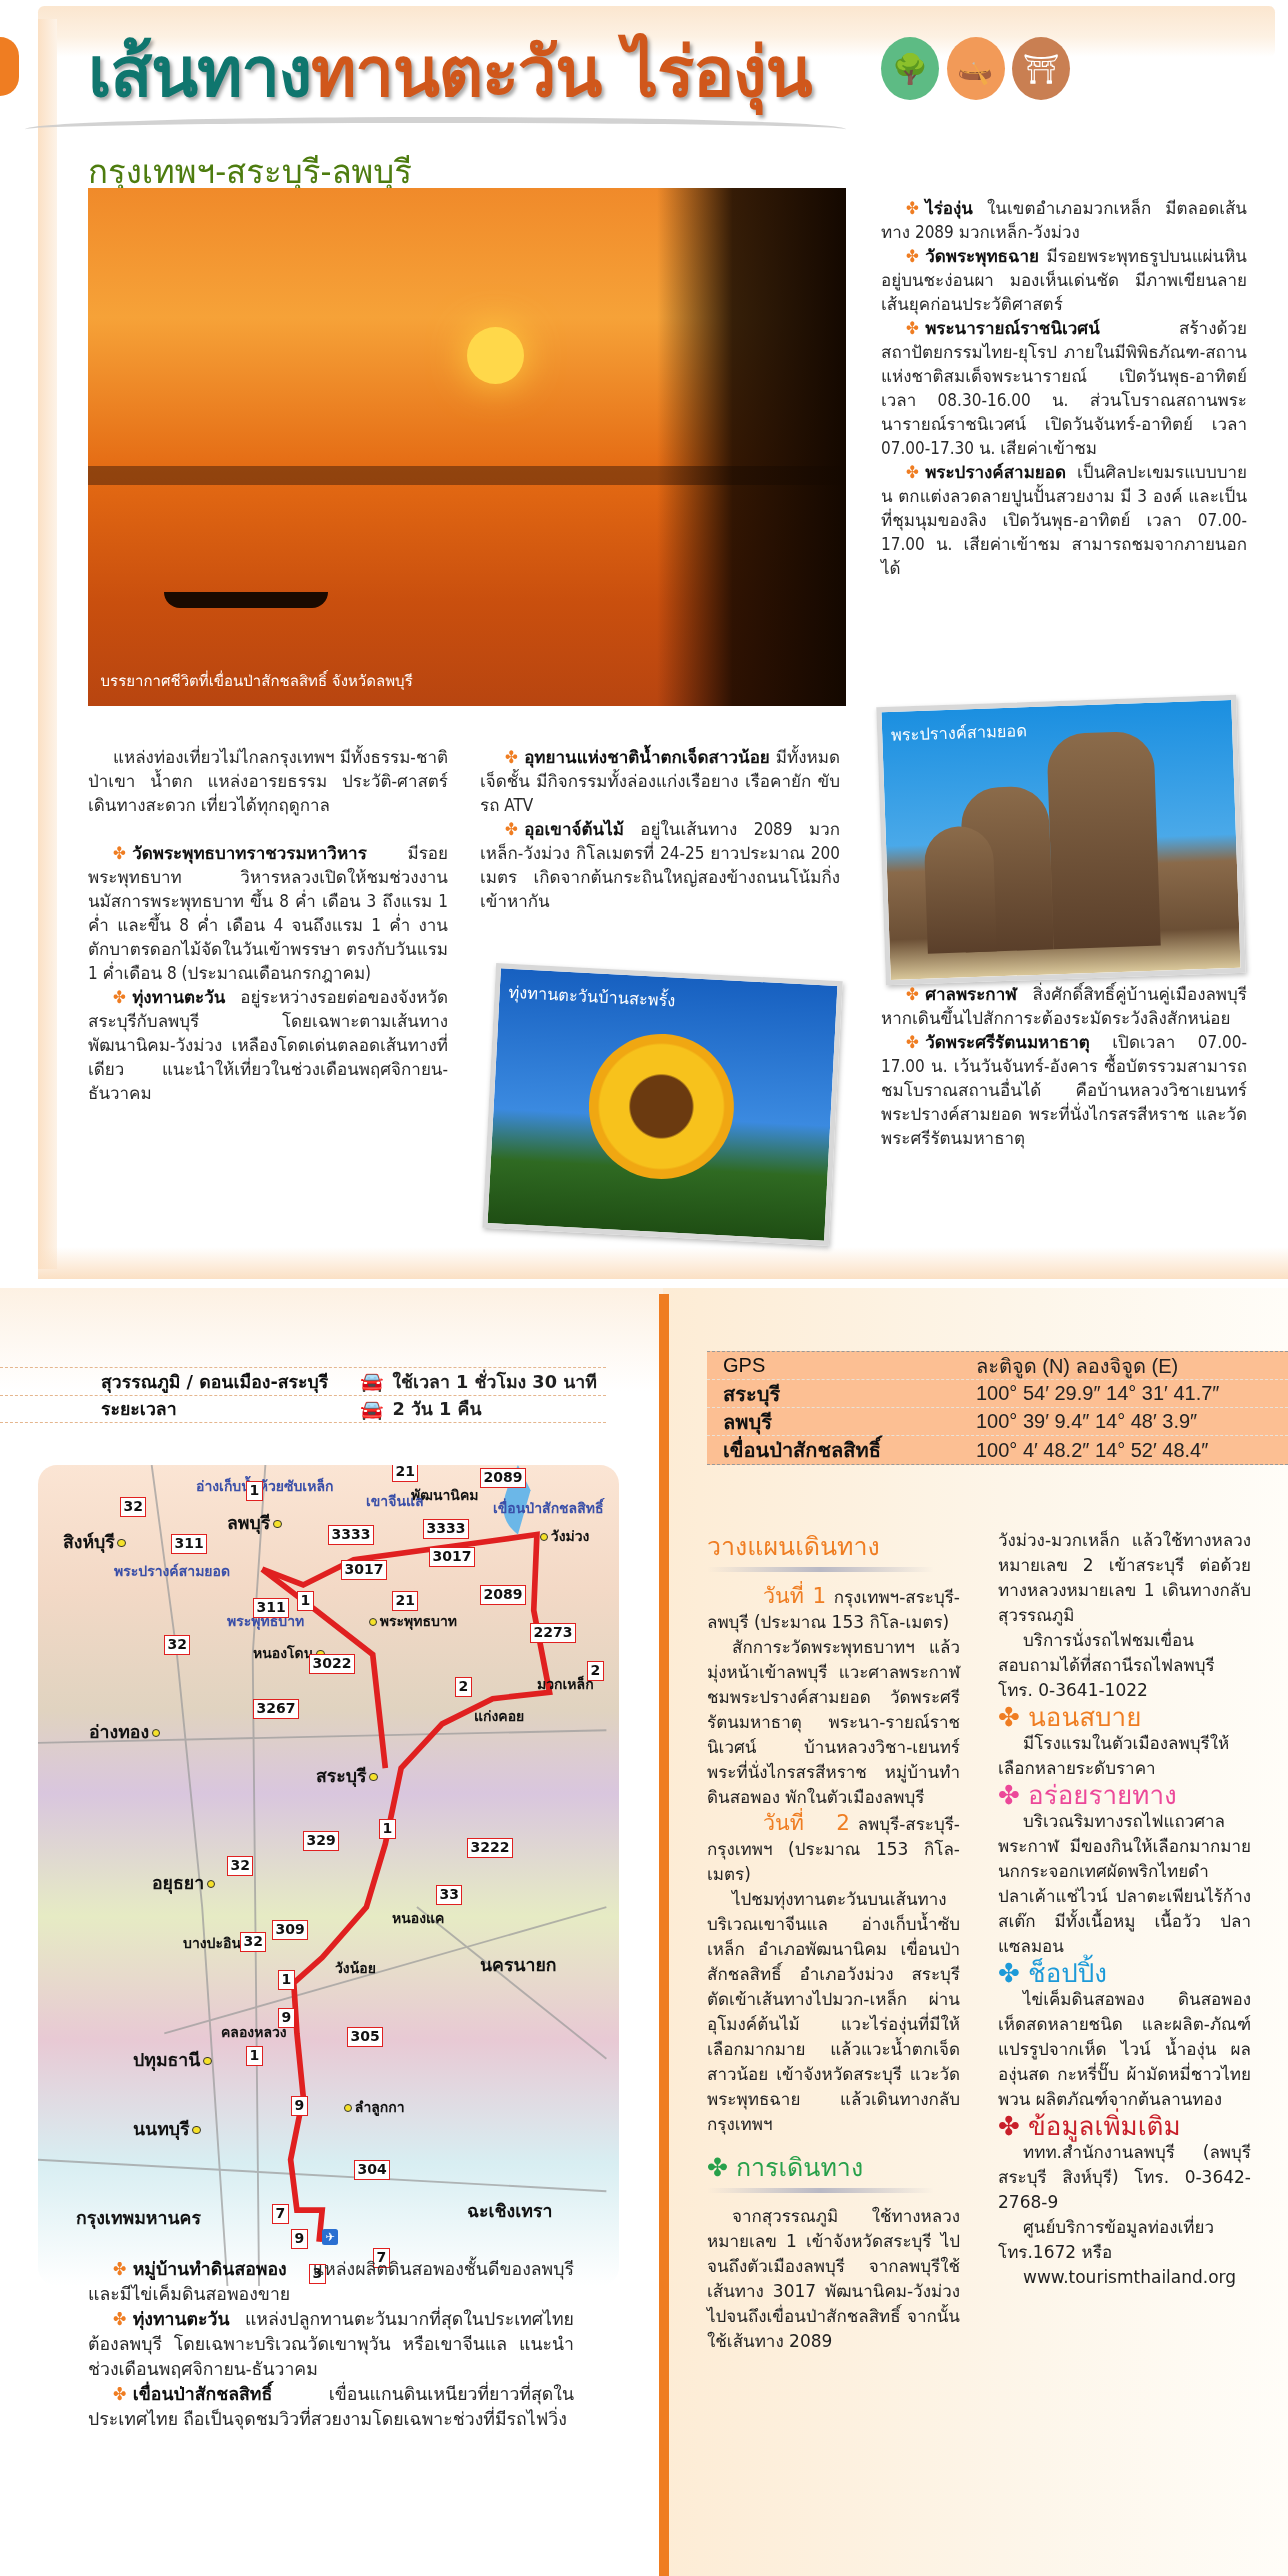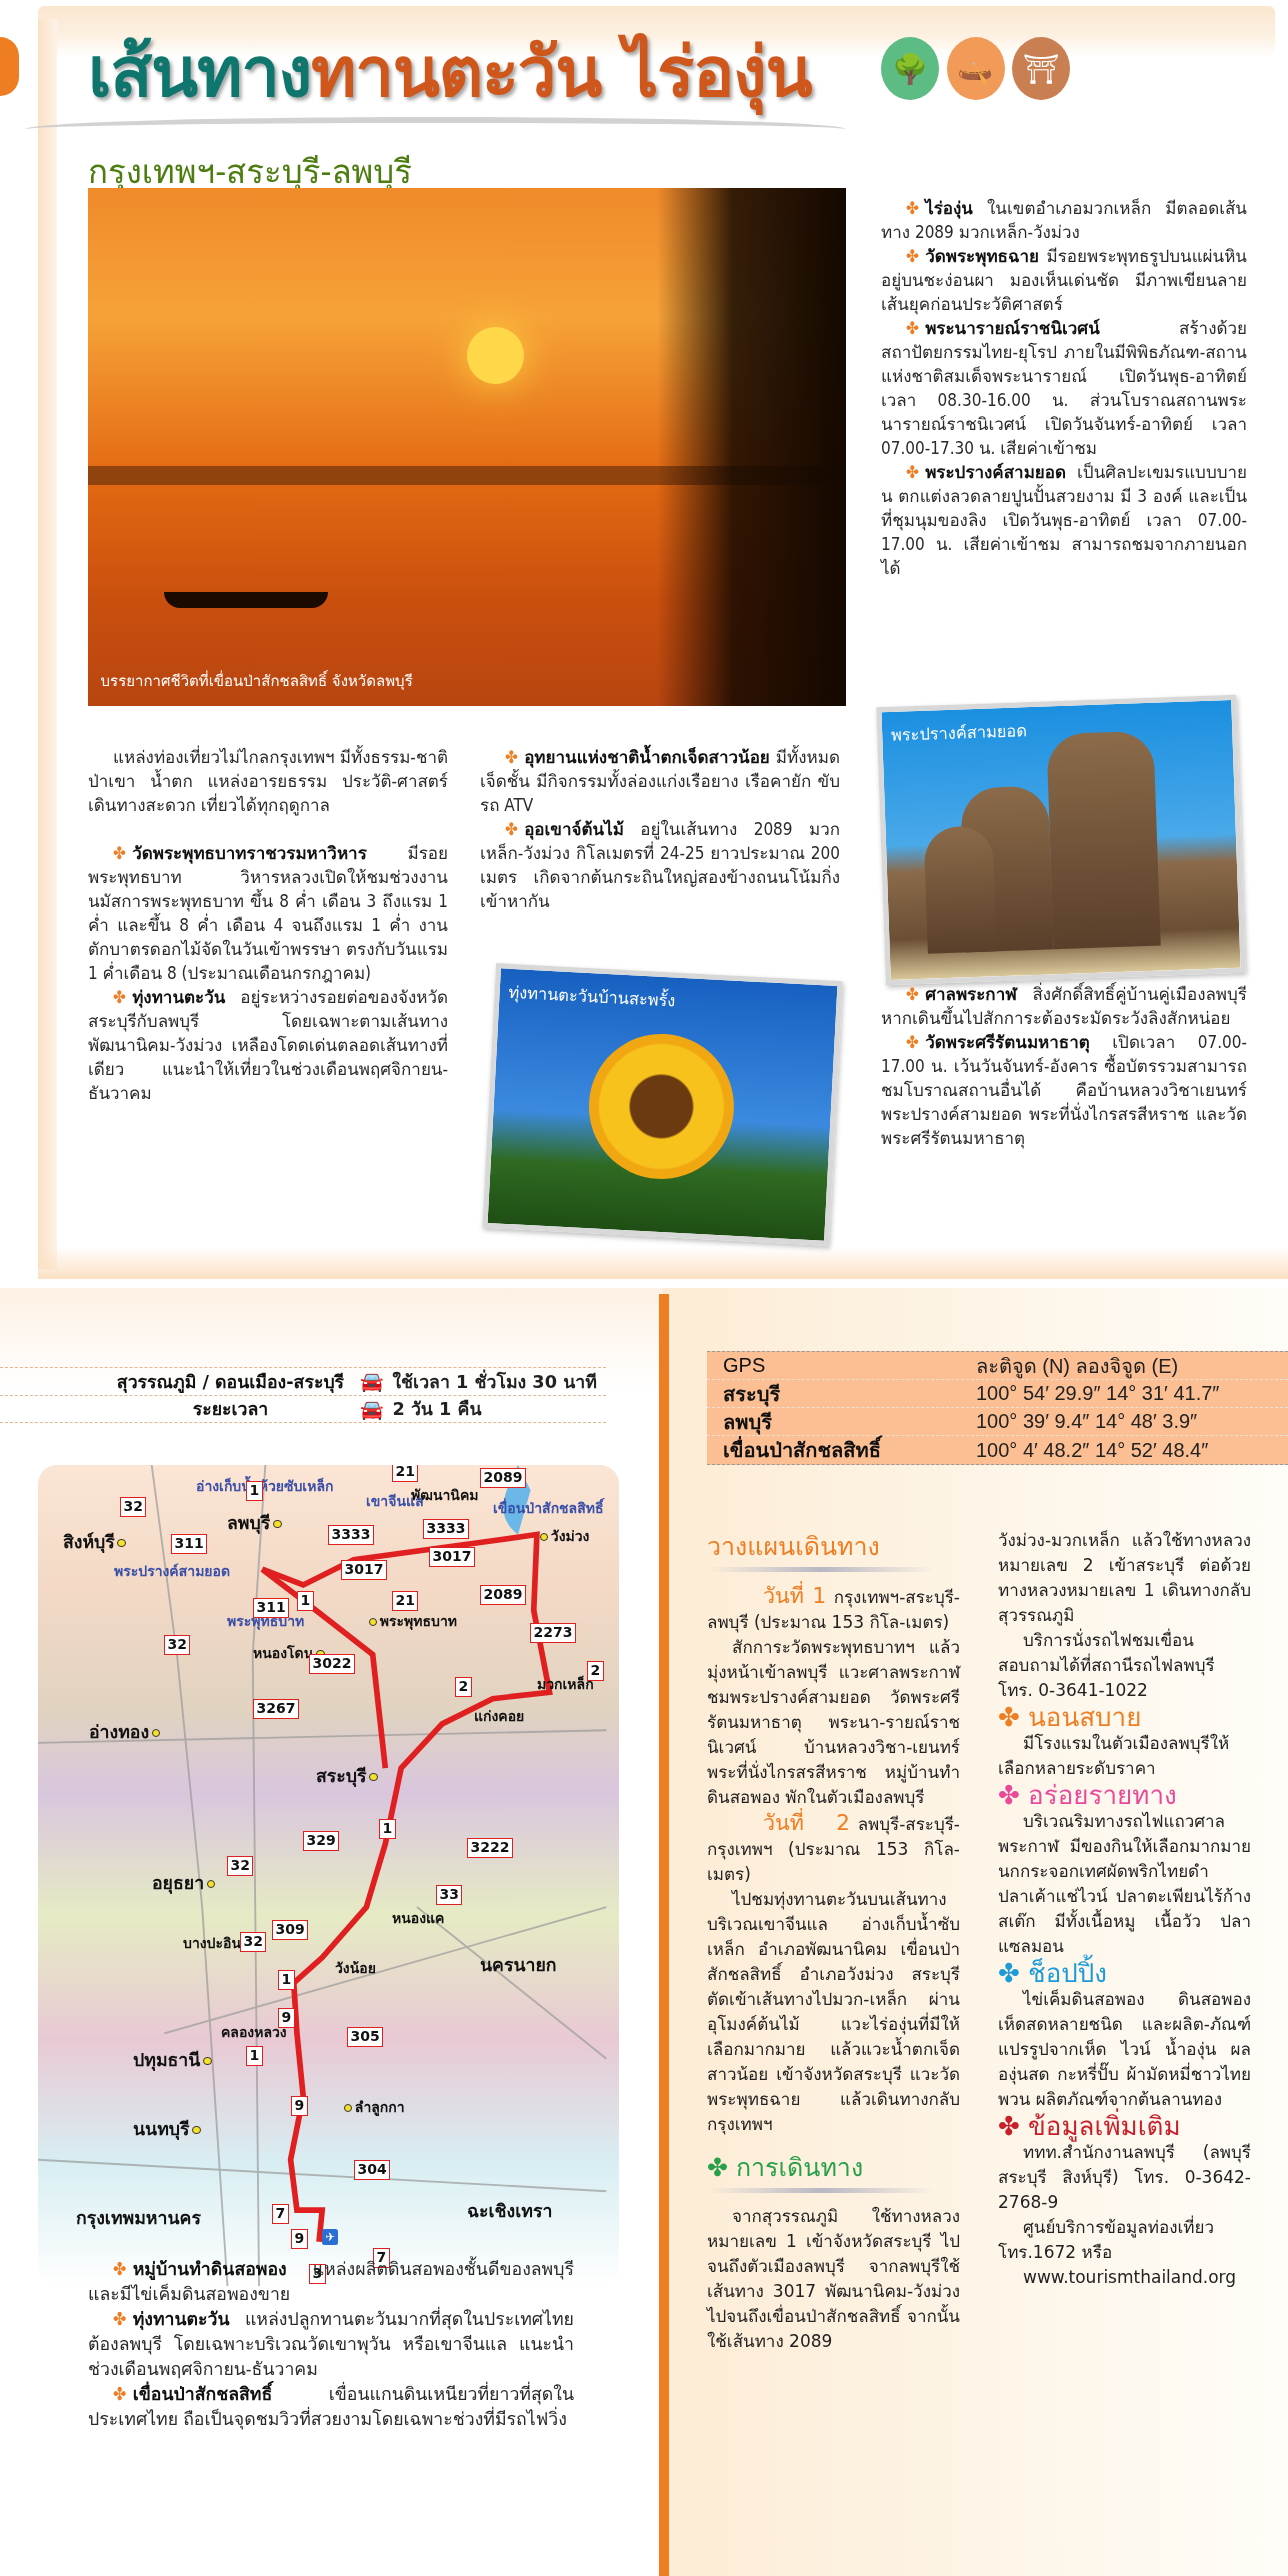--- a/index.html
+++ b/index.html
@@ -37,21 +37,21 @@
   .photo-sun { left: 489px; top: 972px; width: 347px; height: 265px; transform: rotate(3deg); }
   .photo-sun .img { position: absolute; inset: 0; background: linear-gradient(180deg, #1760c0 0%, #3b8ae0 55%, #2f6a22 75%, #1f4e14 100%); }
   .sunflower { position: absolute; left: 95px; top: 57px; width: 145px; height: 145px; border-radius: 50%; background: radial-gradient(circle, #6b3a10 0 30%, #f7c21c 32% 60%, #f0a712 62% 100%); }
   .photo-label { position: absolute; left: 8.8px; top: 10px; color: #fff; font-size: 16.4px; z-index: 2; }
   
   .page-bottom { position: absolute; left: 0; top: 1288px; width: 1288px; height: 1288px; background: #fff; }
   .bottom-left-bg { position: absolute; left: 0; top: 0; width: 663px; height: 1288px; background: linear-gradient(180deg, #fdf1e3 0%, #ffffff 8%); }
   .bottom-right-bg { position: absolute; left: 663px; top: 0; width: 625px; height: 1288px; background: linear-gradient(90deg, #fdecd5 0%, #fdf6ea 60%, #fffdf8 100%); }
   .orange-divider { position: absolute; left: 659px; top: 6.3px; width: 10px; height: 1282px; background: #ef7d22; }
   .travel-table { position: absolute; left: 0; top: 79px; width: 606px; font-size: 17.7px; font-weight: bold; }
-  .travel-row { display: flex; align-items: center; height: 28px; border-top: 1.3px dashed #e5b68e; padding-left: 101px; text-align: center; }
+  .travel-row { display: flex; align-items: center; height: 28px; border-top: 1.3px dashed #e5b68e; padding-left: 101px; }
   .travel-row:last-child { border-bottom: 1.3px dashed #e5b68e; }
   .travel-row .k { width: 259px; color: #111; }
   .travel-row .car { color: #ef7d22; margin-right: 8.8px; font-size: 19px; }
   .map { position: absolute; left: 38px; top: 177px; width: 581px; height: 821px; background: linear-gradient(180deg, #fbe5d4 0%, #f3d9c6 15%, #e0d3c0 30%, #d9c6de 40%, #e6ebc4 55%, #e8c9d4 70%, #d8eef2 85%, #ffffff 100%); border-radius: 19px; overflow: hidden; }
   .road-shield { position: absolute; background: #fff; border: 1.9px solid #e02020; font-size: 14px; font-weight: bold; padding: 0 2.5px; color: #111; line-height: 17.7px; }
   .place { position: absolute; font-size: 17.7px; font-weight: bold; color: #111; white-space: nowrap; }
   .place.small { font-size: 14px; }
   .place.blue { color: #3a4fa8; font-size: 14px; }
   .dot { display: inline-block; width: 8.8px; height: 8.8px; border-radius: 50%; background: #f5e12a; border: 1.3px solid #333; vertical-align: middle; margin: 0 2.5px; }
   .col-bottom-left { left: 88px; top: 2257px; width: 486px; font-size: 17.7px; line-height: 25px; }

